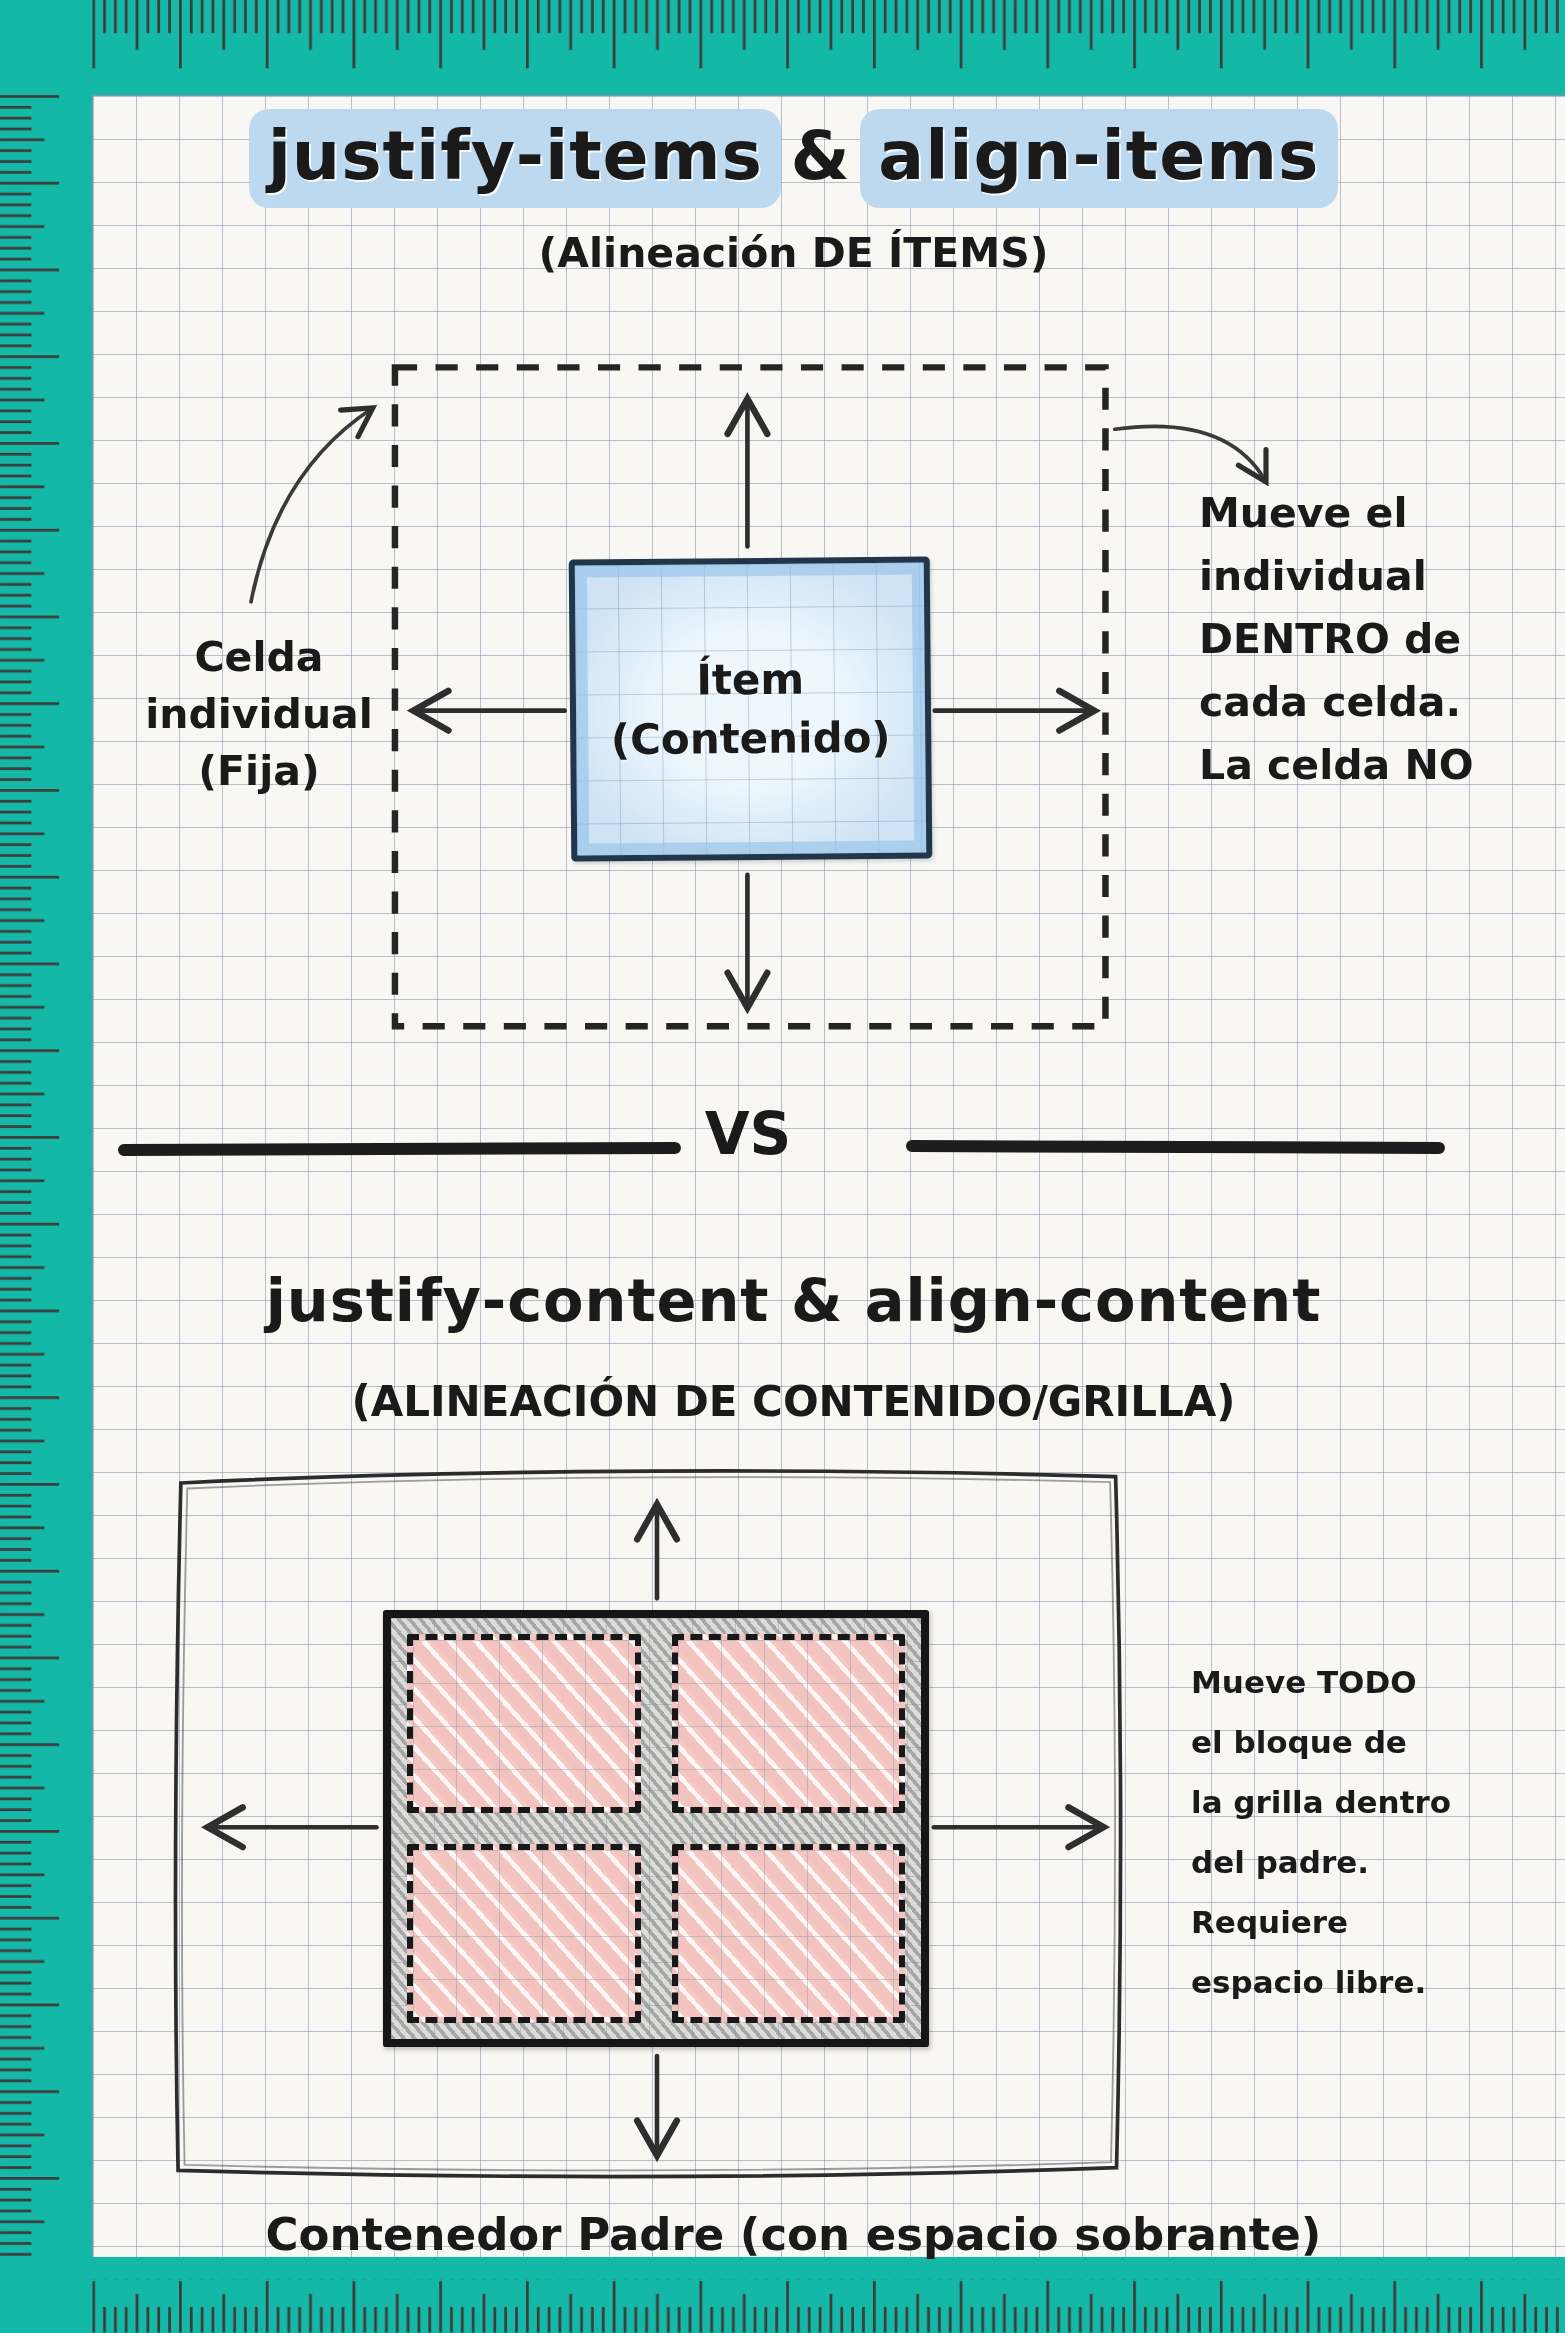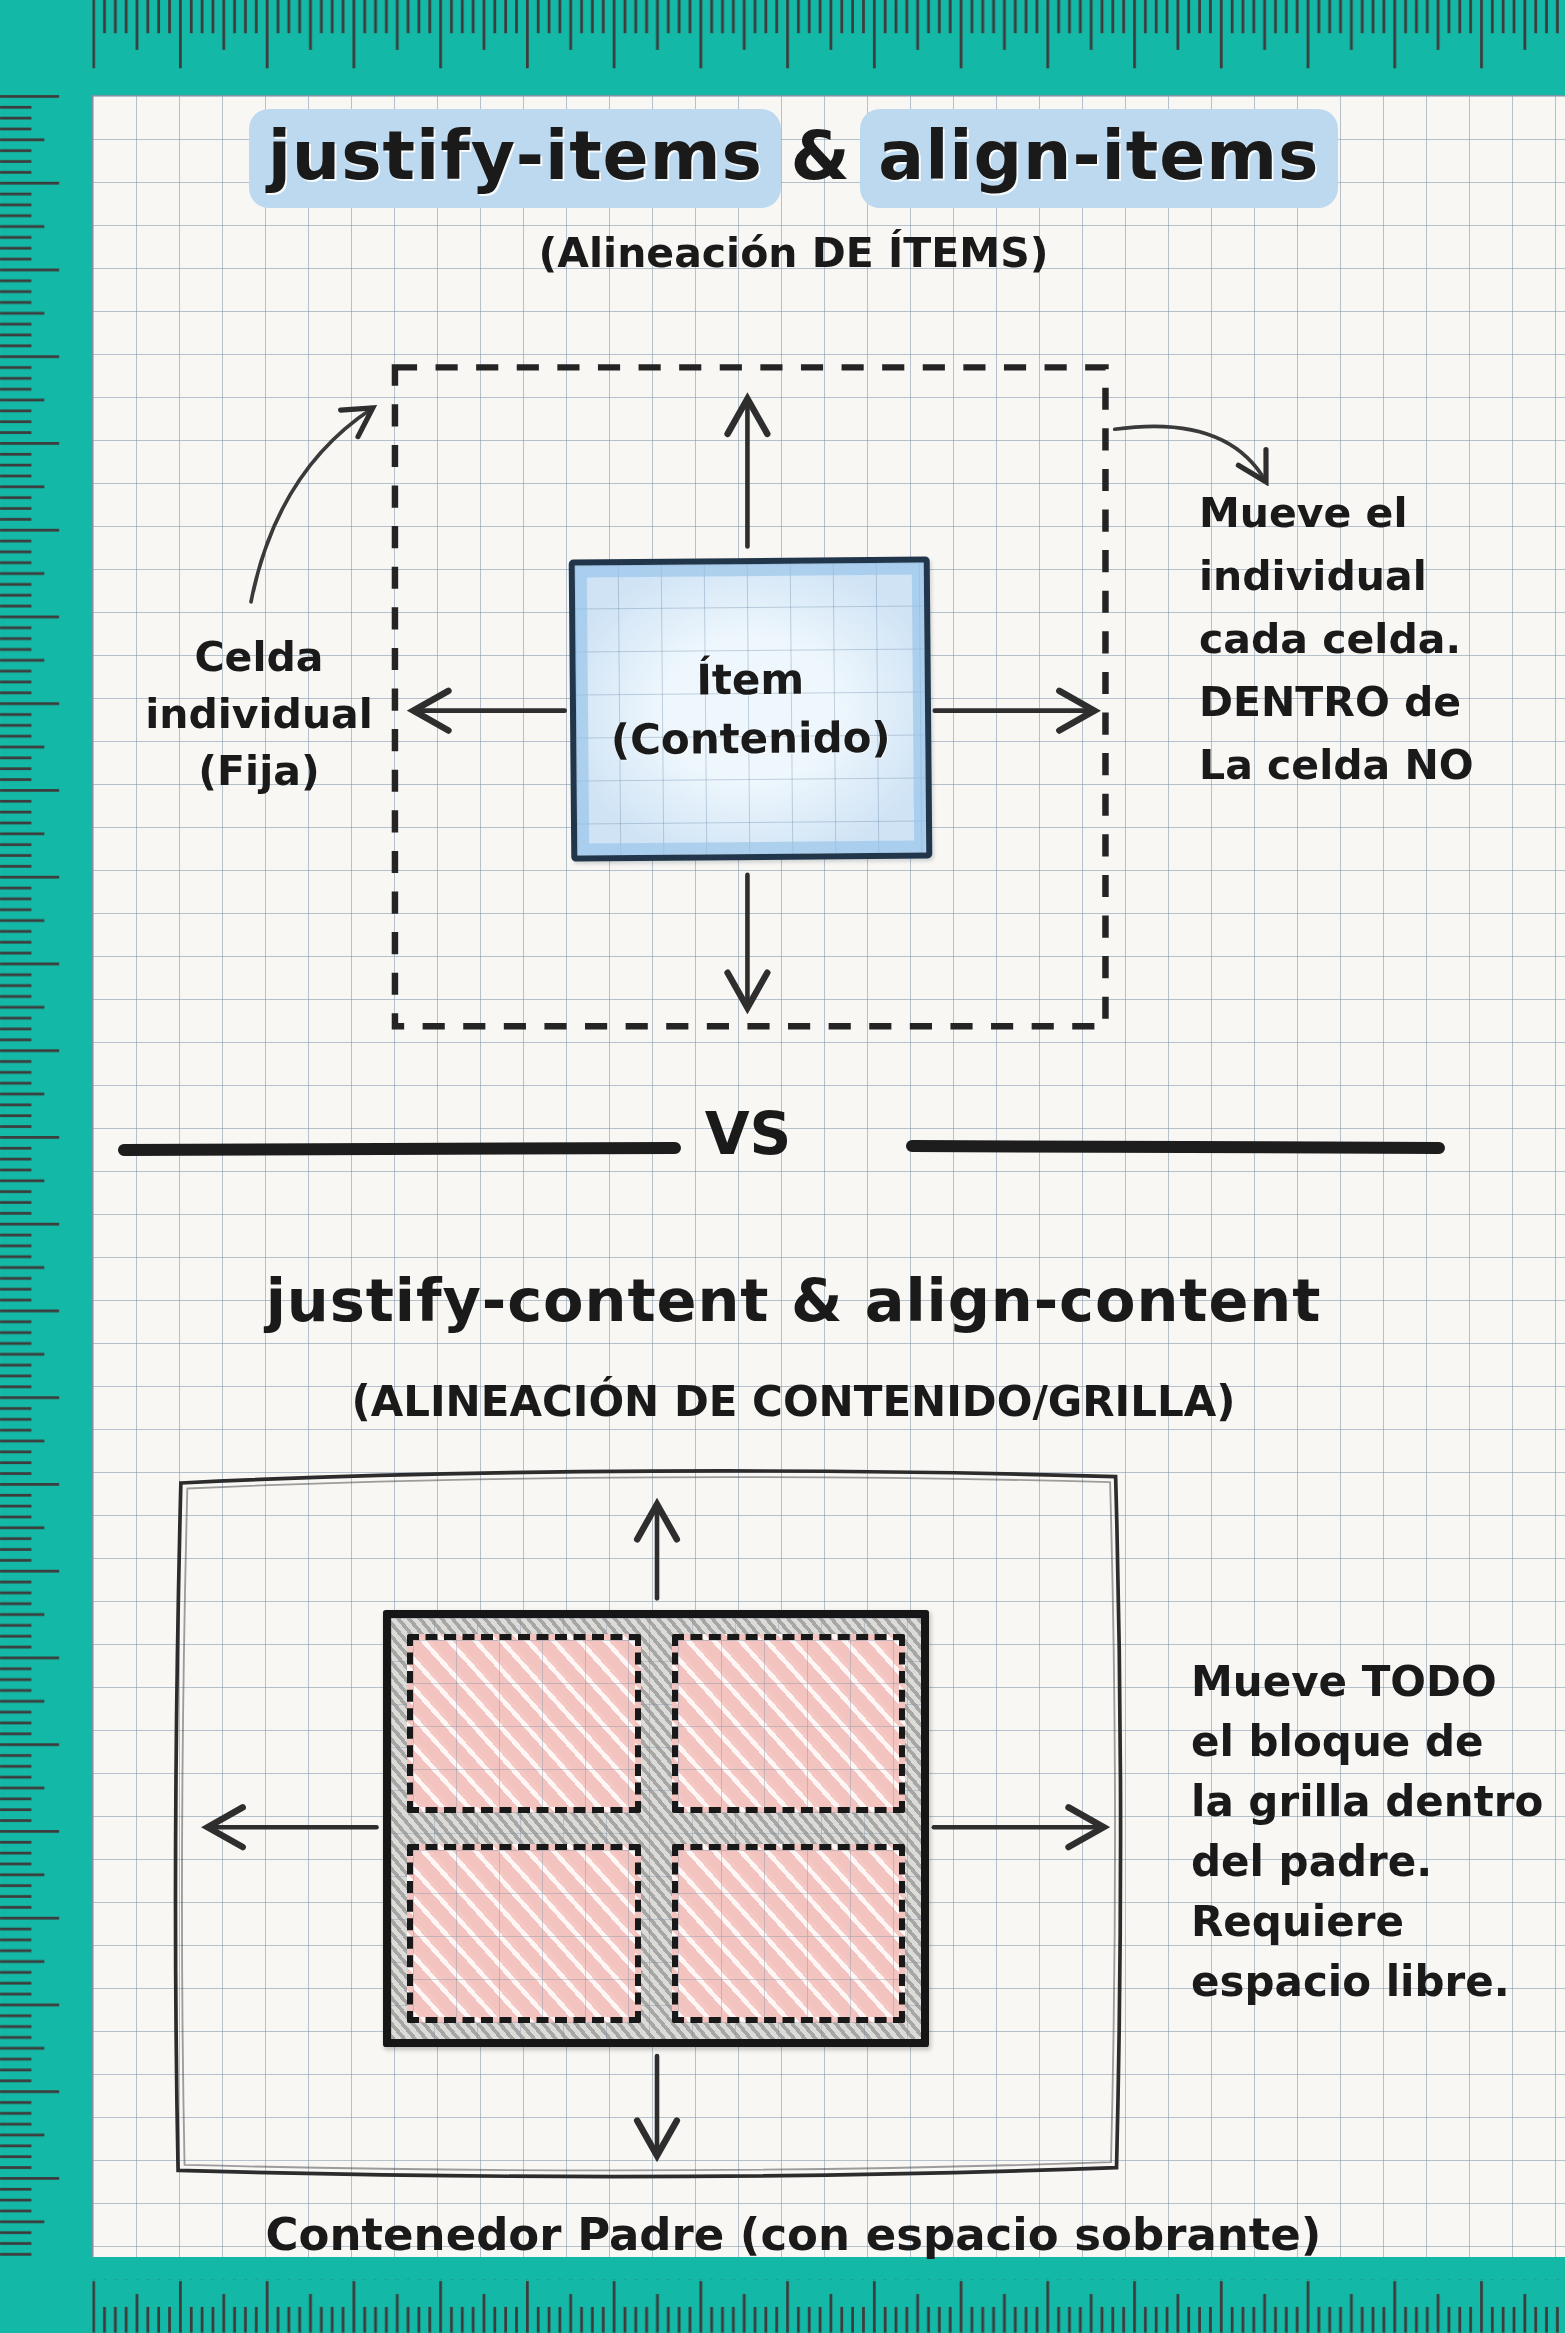--- a/index.html
+++ b/index.html
@@ -79,21 +79,21 @@
   .grid-cell{
     border:6.5px dashed #181818;border-radius:1.8px;
     background-color:#f3c3bf;
     background-image:
       linear-gradient(to right, rgba(125,148,170,.4) 1.4px, transparent 1.4px),
       linear-gradient(to bottom, rgba(125,148,170,.4) 1.4px, transparent 1.4px),
       repeating-linear-gradient(48deg, rgba(255,255,255,.85) 0 4.6px, rgba(248,212,208,.3) 4.6px 8.3px, rgba(255,255,255,0) 8.3px 19.4px);
     background-size:43px 43px,43px 43px,auto;
   }
 
-  .note2{left:1191px;top:1652px;width:369px;font-size:42px;font-weight:700;line-height:60px;}
+  .note2{left:1191px;top:1652px;width:369px;font-size:31px;font-weight:700;line-height:60px;}
   .caption2{left:166px;top:2208px;width:1255px;font-size:45px;font-weight:700;}
 
   .overlay-svg{position:absolute;left:0;top:0;pointer-events:none;}
 </style>
 </head>
 <body>
 
 <div class="canvas">
 
   <div class="paper"></div>
@@ -164,22 +164,22 @@
 
   <div class="abs cell-label ctr">
     <div>Celda</div>
     <div>individual</div>
     <div>(Fija)</div>
   </div>
 
   <div class="abs note1">
     <div>Mueve el</div>
     <div>individual</div>
+    <div>DENTRO de</div>
     <div>cada celda.</div>
-    <div>DENTRO de</div>
     <div>La celda NO</div>
   </div>
 
   <div class="abs vs-line vs-line-left"></div>
   <div class="abs vs-text ctr">VS</div>
   <div class="abs vs-line vs-line-right"></div>
 
   <div class="abs title2 ctr">justify-content &amp; align-content</div>
   <div class="abs subtitle2 ctr">(ALINEACIÓN DE CONTENIDO/GRILLA)</div>
 

